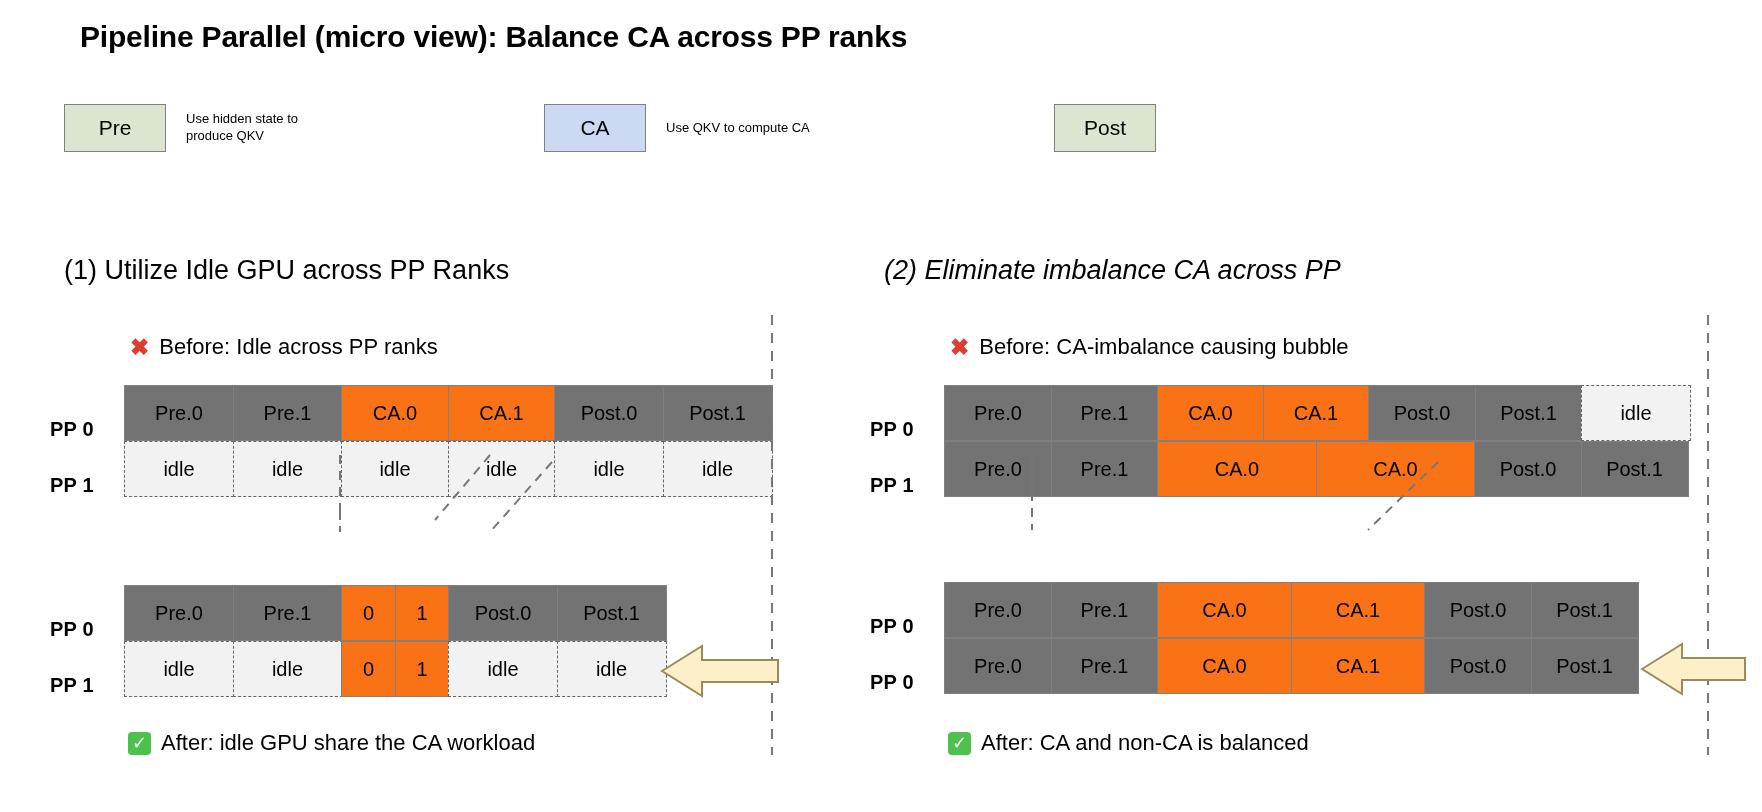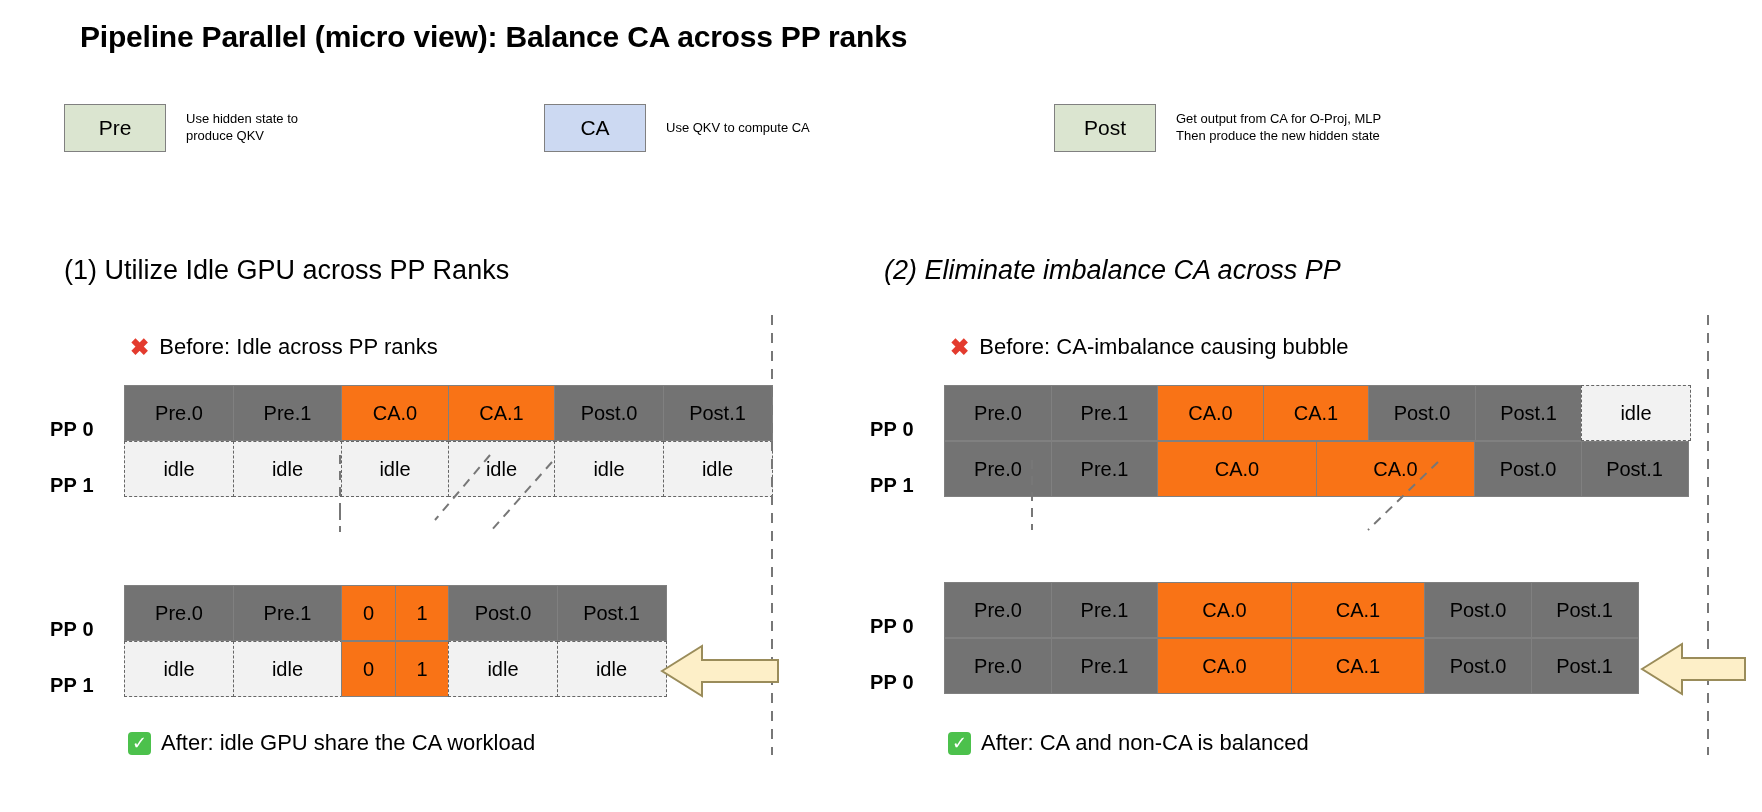--- a/index.html
+++ b/index.html
@@ -149,22 +149,20 @@
 produce QKV</div>
   </div>
 
   <div class="legend-group" style="left:480px; top:0px;">
     <div class="legend-chip chip-blue">CA</div>
     <div class="legend-text">Use QKV to compute CA</div>
   </div>
 
   <div class="legend-group" style="left:990px; top:0px;">
     <div class="legend-chip chip-green">Post</div>
-    <div class="legend-text">Get output from CA for O-Proj, MLP
-Then produce the new hidden state</div>
   </div>
 
 </div>
 
 <div class="panel-heading left">(1) Utilize Idle GPU across PP Ranks</div>
 <div class="panel-heading right">(2) Eliminate imbalance CA across PP</div>
 
 <div class="caption" style="left:130px; top:334px;">
   <span class="mark mark-x">✖</span>
   <span>Before: Idle across PP ranks</span>

